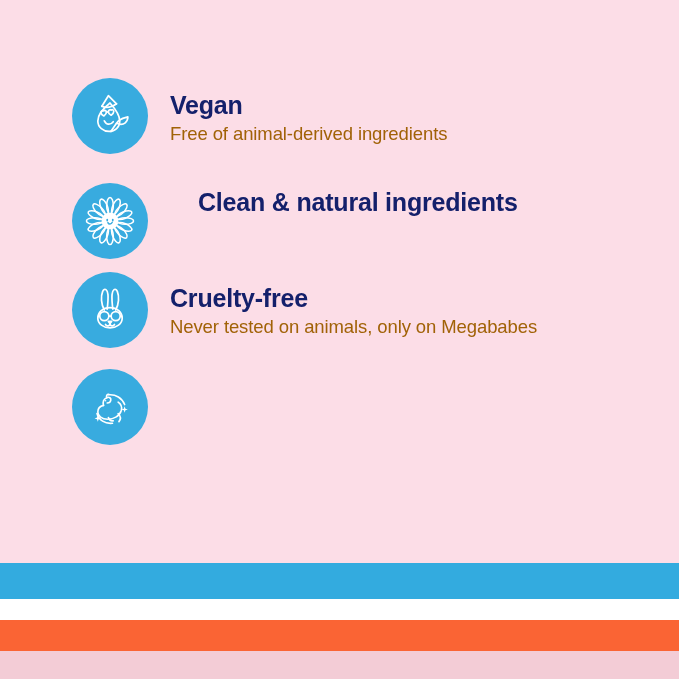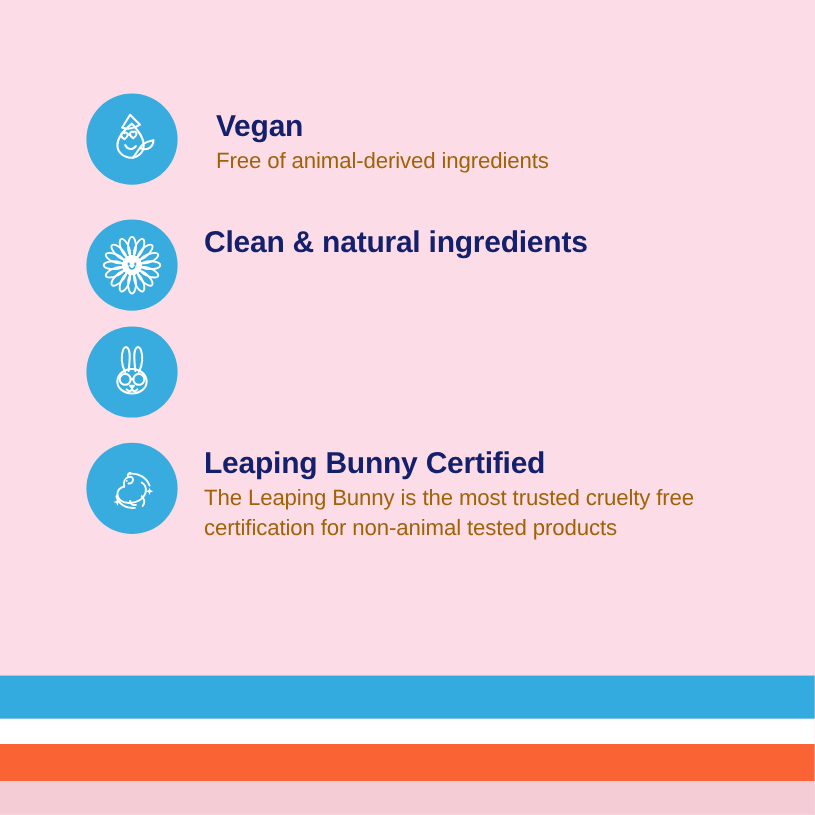--- a/index.html
+++ b/index.html
@@ -71,22 +71,22 @@
   .feature-desc {
     color: #a16207;
     font-size: 18.5px;
     font-weight: normal;
     line-height: 1.33;
     margin: 0;
     letter-spacing: -0.1px;
   }
 
   
-  .row-vegan   { margin-bottom: 29px; gap: 10px; }
-  .row-clean   { margin-bottom: 13px; }
+  .row-vegan   { margin-bottom: 29px; }
+  .row-clean   { margin-bottom: 13px; gap: 28px; }
   .row-cruelty { margin-bottom: 21px; }
 
   .row-vegan .feature-text   { padding-top: 14px; }
   .row-clean .feature-text   { padding-top: 6px; }
   .row-cruelty .feature-text { padding-top: 13px; }
   .row-leaping .feature-text { padding-top: 4px; }
 
   #color-bands {
     position: absolute;
     left: 0;
@@ -218,20 +218,24 @@
 
           <circle cx="39" cy="39.5" r="5.6"></circle>
 
           <path d="M30.6 39.5 L33.4 39.5"></path>
 
           <path d="M30 46 L34 46 L32 48.5 Z"></path>
 
           <path d="M32 48.5 L32 50 M32 50 C30 52.5 27.5 51.5 26.5 49.8 M32 50 C34 52.5 36.5 51.5 37.5 49.8"></path>
         </svg>
       </div>
+      <div class="feature-text">
+        <div class="feature-title">Cruelty-free</div>
+        <div class="feature-desc">Never tested on animals, only on Megababes</div>
+      </div>
     </div>
 
     <div class="feature-row row-leaping">
       <div class="icon-badge">
         <svg viewBox="0 0 64 64" fill="none" stroke="#ffffff" stroke-width="2" stroke-linecap="round" stroke-linejoin="round">
 
           <path d="M24 30 C20 31 17 34 17 38 C17 43 22 47 29 47 C37 47 44 43 46 36 C47 32 45 28 42 26"></path>
 
           <path d="M24 30 C23 26 24.5 22 28 20.5 C31 19.2 33.5 21 33 23.5 C32.6 25.8 30.5 27 28.5 27"></path>
           <path d="M28 20.5 C27 18 28.5 16 30.5 16.3"></path>
@@ -243,24 +247,20 @@
           <path d="M42 40 C45 43 45.5 47 43 50"></path>
 
           <path d="M30 17 C39 16 47 21 50 29"></path>
 
           <path d="M16 40 C18 48 26 53 35 52"></path>
 
           <path d="M50 31 L51 34 L54 35 L51 36 L50 39 L49 36 L46 35 L49 34 Z" fill="#ffffff" stroke="none"></path>
 
           <path d="M17 42 L18 45 L21 46 L18 47 L17 50 L16 47 L13 46 L16 45 Z" fill="#ffffff" stroke="none"></path>
         </svg>
-      </div>
-      <div class="feature-text">
-        <div class="feature-title">Leaping Bunny Certified</div>
-        <div class="feature-desc">The Leaping Bunny is the most trusted cruelty free certification for non-animal tested products</div>
       </div>
     </div>
 
   </div>
 </div>
 
 <div id="color-bands">
   <div class="band band-blue"></div>
   <div class="band band-white"></div>
   <div class="band band-orange"></div>

